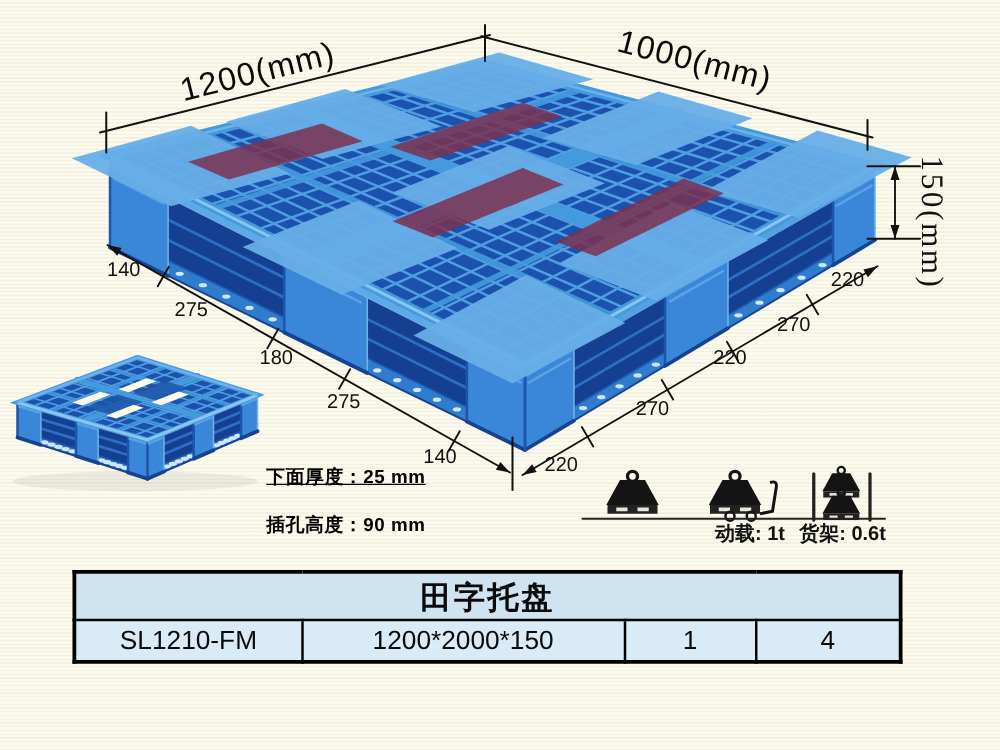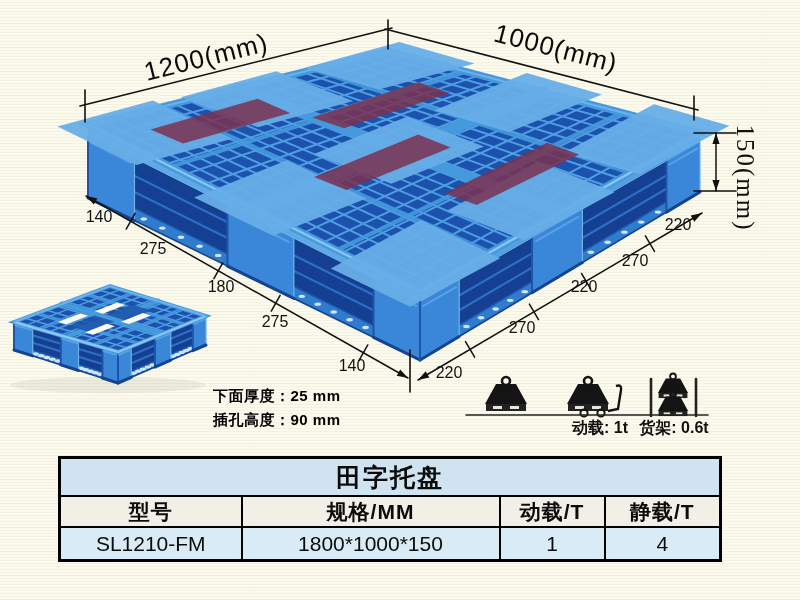--- a/index.html
+++ b/index.html
@@ -341,45 +341,39 @@
   <div class="lbl dimseg" style="left:221px;top:287px;text-align:right;">180</div>
   <div class="lbl dimseg" style="left:275px;top:322px;">275</div>
   <div class="lbl dimseg" style="left:352px;top:366px;">140</div>
 
   <div class="lbl dimseg" style="left:449px;top:373px;">220</div>
   <div class="lbl dimseg" style="left:522px;top:328px;">270</div>
   <div class="lbl dimseg" style="left:584px;top:287px;">220</div>
   <div class="lbl dimseg" style="left:635px;top:261px;">270</div>
   <div class="lbl dimseg" style="left:678px;top:225px;">220</div>
 
-  <div class="note" style="left:213px;top:387px;">下面厚度：25 mm</div>
+  <div class="note" style="left:213px;top:372px;text-decoration:underline;">下面厚度：25 mm</div>
   <div class="note" style="left:213px;top:411px;">插孔高度：90 mm</div>
 
   <div class="lbl loadlbl" style="left:510px;top:428px;margin-top:44px;">静载:4t</div>
   <div class="lbl loadlbl" style="left:600px;top:428px;">动载: 1t</div>
   <div class="lbl loadlbl" style="left:674px;top:428px;">货架: 0.6t</div>
 
   <table class="spec">
     <colgroup>
         <col style="width:182px">
         <col style="width:258px">
         <col style="width:105px">
         <col style="width:116px">
       </colgroup>
     <tbody>
         <tr>
           <td class="t-title" colspan="4">田字托盘</td>
         </tr>
     <tr>
-      <td class="t-head">型号</td>
-      <td class="t-head">规格/MM</td>
-      <td class="t-head">动载/T</td>
-      <td class="t-head">静载/T</td>
-    </tr>
-    <tr>
       <td class="t-data">SL1210-FM</td>
-      <td class="t-data">1800*1000*150</td>
+      <td class="t-data">1200*2000*150</td>
       <td class="t-data">1</td>
       <td class="t-data">4</td>
     </tr>
   </tbody>
     </table>
 </div>
 
 </body></html>

